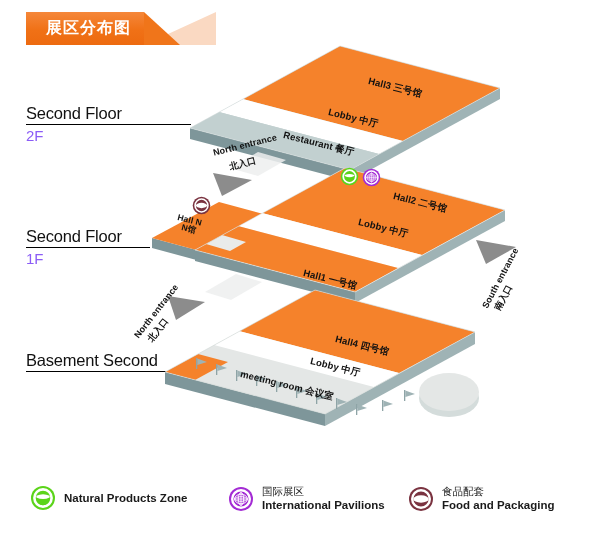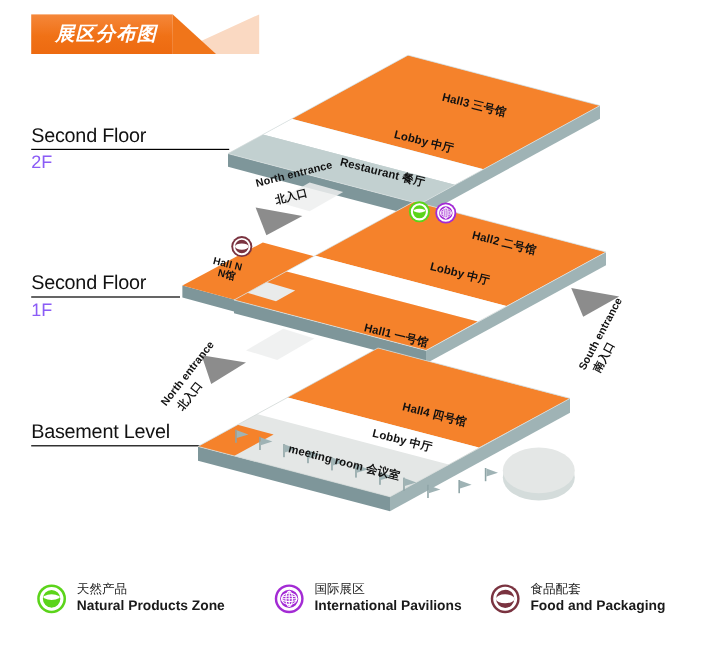--- a/index.html
+++ b/index.html
@@ -16,21 +16,20 @@
     color: #1a1a1a;
   }
 
   
   #title-banner {
     position: absolute;
     left: 26px;
     top: 12px;
     width: 223px;
     height: 33px;
-    font-style: italic;
   }
   #title-banner .bar {
     position: absolute;
     left: 0; top: 0;
     width: 118px;
     height: 33px;
     background: linear-gradient(180deg, #F5873A 0%, #F07116 55%, #ED6A10 100%);
   }
   #title-banner .tail {
     position: absolute;
@@ -171,21 +170,21 @@
   <div class="fl-code">2F</div>
 </div>
 
 <div class="floor-label" id="floor-1f">
   <div class="fl-name">Second Floor</div>
   <div class="fl-rule"></div>
   <div class="fl-code">1F</div>
 </div>
 
 <div class="floor-label" id="floor-b2">
-  <div class="fl-name">Basement Level</div>
+  <div class="fl-name">Basement Second</div>
   <div class="fl-rule"></div>
 </div>
 
 <div id="map-stage">
   <svg width="600" height="470" viewBox="0 0 600 470" xmlns="http://www.w3.org/2000/svg">
     <defs>
       <clipPath id="clip2f">
         <polygon points="190,128 340,46 500,88 350,170"></polygon>
       </clipPath>
       <clipPath id="clip1f">
@@ -377,21 +376,20 @@
   <div class="legend-item" id="legend-natural">
     <div class="legend-icon">
       <svg width="26" height="26" viewBox="0 0 26 26">
         <circle cx="13" cy="13" r="12" fill="#5BD41A"></circle>
         <circle cx="13" cy="13" r="8.6" fill="none" stroke="#ffffff" stroke-width="2.6"></circle>
         <path d="M6.4 12.2 Q13 9.0 19.6 12.2 Q19.6 19.2 13 20.2 Q6.4 19.2 6.4 12.2 Z" fill="#5BD41A"></path>
         <path d="M6.4 12.4 Q13 15.8 19.6 12.4 L19.6 10.8 Q13 7.6 6.4 10.8 Z" fill="#ffffff"></path>
       </svg>
     </div>
     <div class="legend-text">
-      <div class="lt-cn">天然产品</div>
       <div class="lt-en">Natural Products Zone</div>
     </div>
   </div>
 
   <div class="legend-item" id="legend-international">
     <div class="legend-icon">
       <svg width="26" height="26" viewBox="0 0 26 26">
         <circle cx="13" cy="13" r="12" fill="#A32BD4"></circle>
         <circle cx="13" cy="13" r="8.8" fill="none" stroke="#ffffff" stroke-width="2.4"></circle>
         <circle cx="13" cy="13" r="6.4" fill="#A32BD4"></circle>

